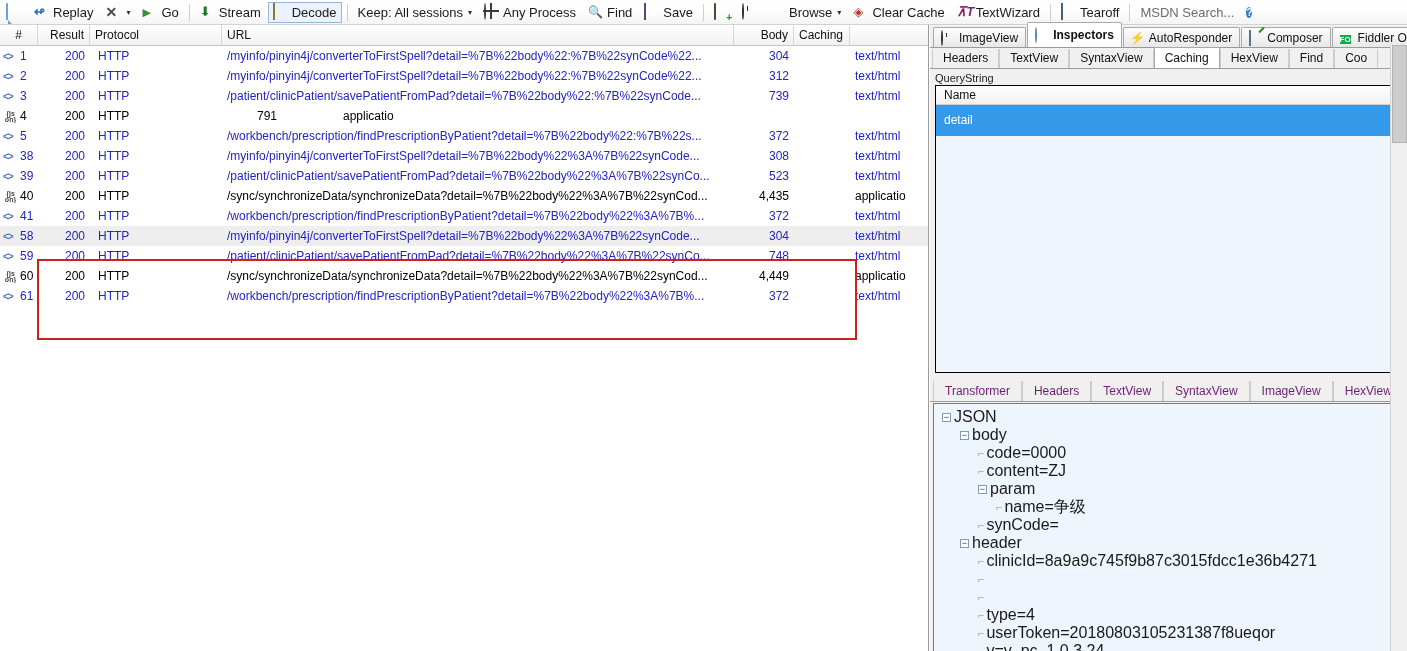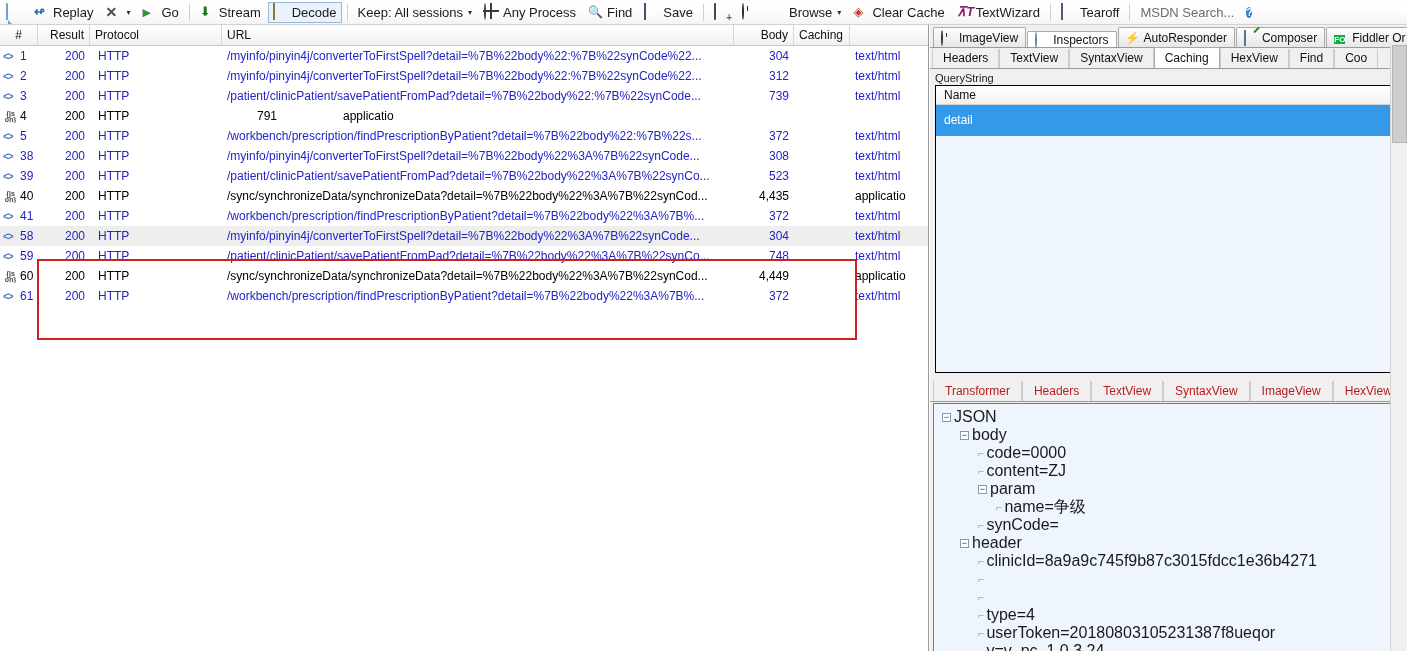--- a/index.html
+++ b/index.html
@@ -130,21 +130,21 @@
     background: #f0f0f0; padding-left: 3px; box-sizing: border-box;
     border-bottom: 1px solid #9a9a9a; white-space: nowrap;
   }
   .tab {
     display: flex; align-items: center; gap: 4px;
     height: 20px; padding: 0 7px; font-size: 12px;
     background: linear-gradient(to bottom,#fdfdfd,#e8e8e8);
     border: 1px solid #a9a9a9; border-bottom: none; margin-right: 1px;
     border-radius: 2px 2px 0 0; box-sizing: border-box; color:#111;
   }
-  .tab.active { background: #ffffff; height: 16px; font-weight: normal; }
+  .tab.active { background: #ffffff; height: 25px; font-weight: bold; }
   .tab-ico { width: 14px; height: 14px; position: relative; flex: 0 0 14px; }
   .ti-stats { width:12px;height:12px;border:1.3px solid #333;border-radius:50%;margin-top:1px; }
   .ti-stats:after{content:"";position:absolute;left:5px;top:2px;width:1.2px;height:4px;background:#333;}
   .ti-insp { width:13px;height:13px;background:radial-gradient(circle at 40% 40%,#cfe6f7 0 45%,#7fb3da 46% 100%);
      border:1px solid #5c87ad;border-radius:50%;margin-top:1px;}
   .ti-auto { color:#d39a10; font-size:12px; line-height:14px; font-weight:bold; }
   .ti-comp { width:13px;height:12px;background:#fff;border:1px solid #5c6f96;margin-top:1px;}
   .ti-comp:after{content:"";position:absolute;right:-2px;top:-2px;width:7px;height:2px;background:#2a8a2a;transform:rotate(-45deg);}
   .ti-fo { width:14px;height:13px;background:#17a84a;color:#fff;font-size:8px;font-weight:bold;
      text-align:center;line-height:13px;margin-top:1px;}
@@ -182,21 +182,21 @@
   .qs-body-fill { background: #eef5fc; height: 236px; }
 
   .bottom-tabs {
     position: absolute; left: 0; top: 355px; width: 477px; height: 22px;
     display: flex; align-items: flex-end;
     background: #f0f0f0; padding-left: 3px; box-sizing: border-box;
     border-bottom: 1px solid #9a9a9a; white-space: nowrap;
   }
   .btab {
     height: 20px; padding: 0 11px; font-size: 12px; line-height: 20px;
-    border-left: 1px solid #ccc; border-right: 1px solid #ccc; color: #b91c1c;
+    border-left: 1px solid #ccc; border-right: 1px solid #ccc; color: #701a75;
     box-sizing: border-box;
   }
 
   .json-pane {
     position: absolute; left: 3px; top: 378px; width: 1404px; height: 270px;
     background: #eef5fc; border: 1px solid #7a7a7a; border-right: none;
     box-sizing: border-box; overflow: hidden; padding-top: 4px;
     font-size: 12px; color: #1a1a1a;
   }
   .tnode { display: flex; align-items: center; height: 18px; white-space: nowrap; }

